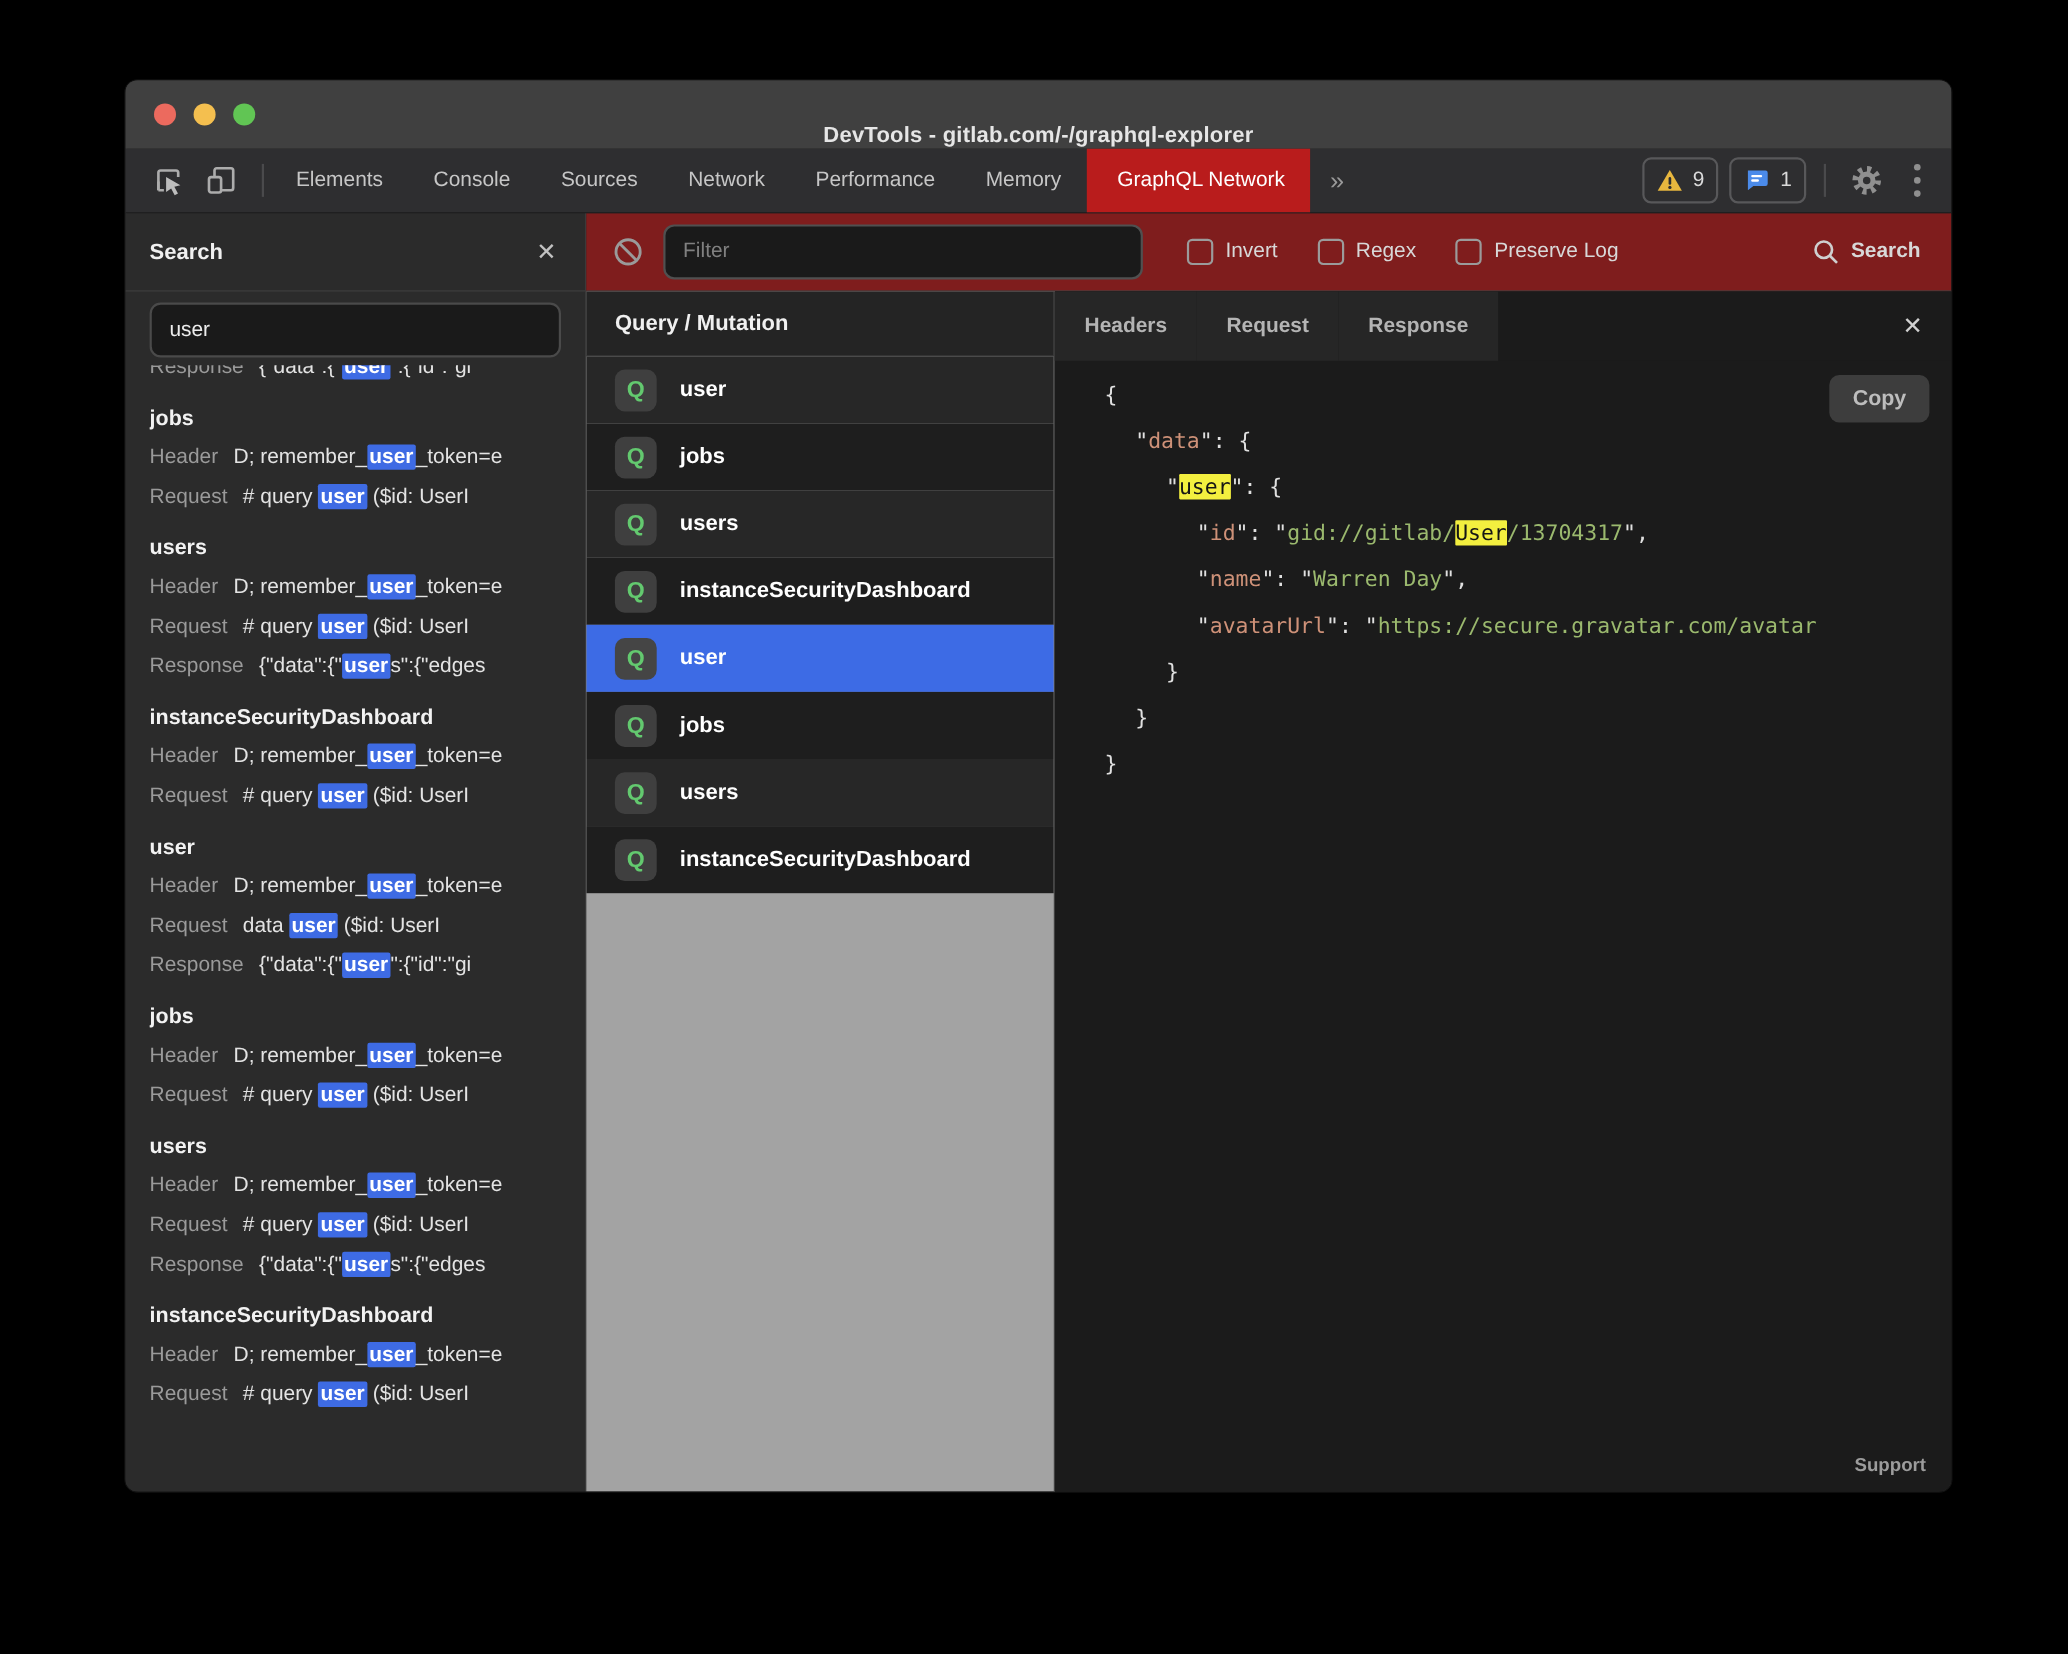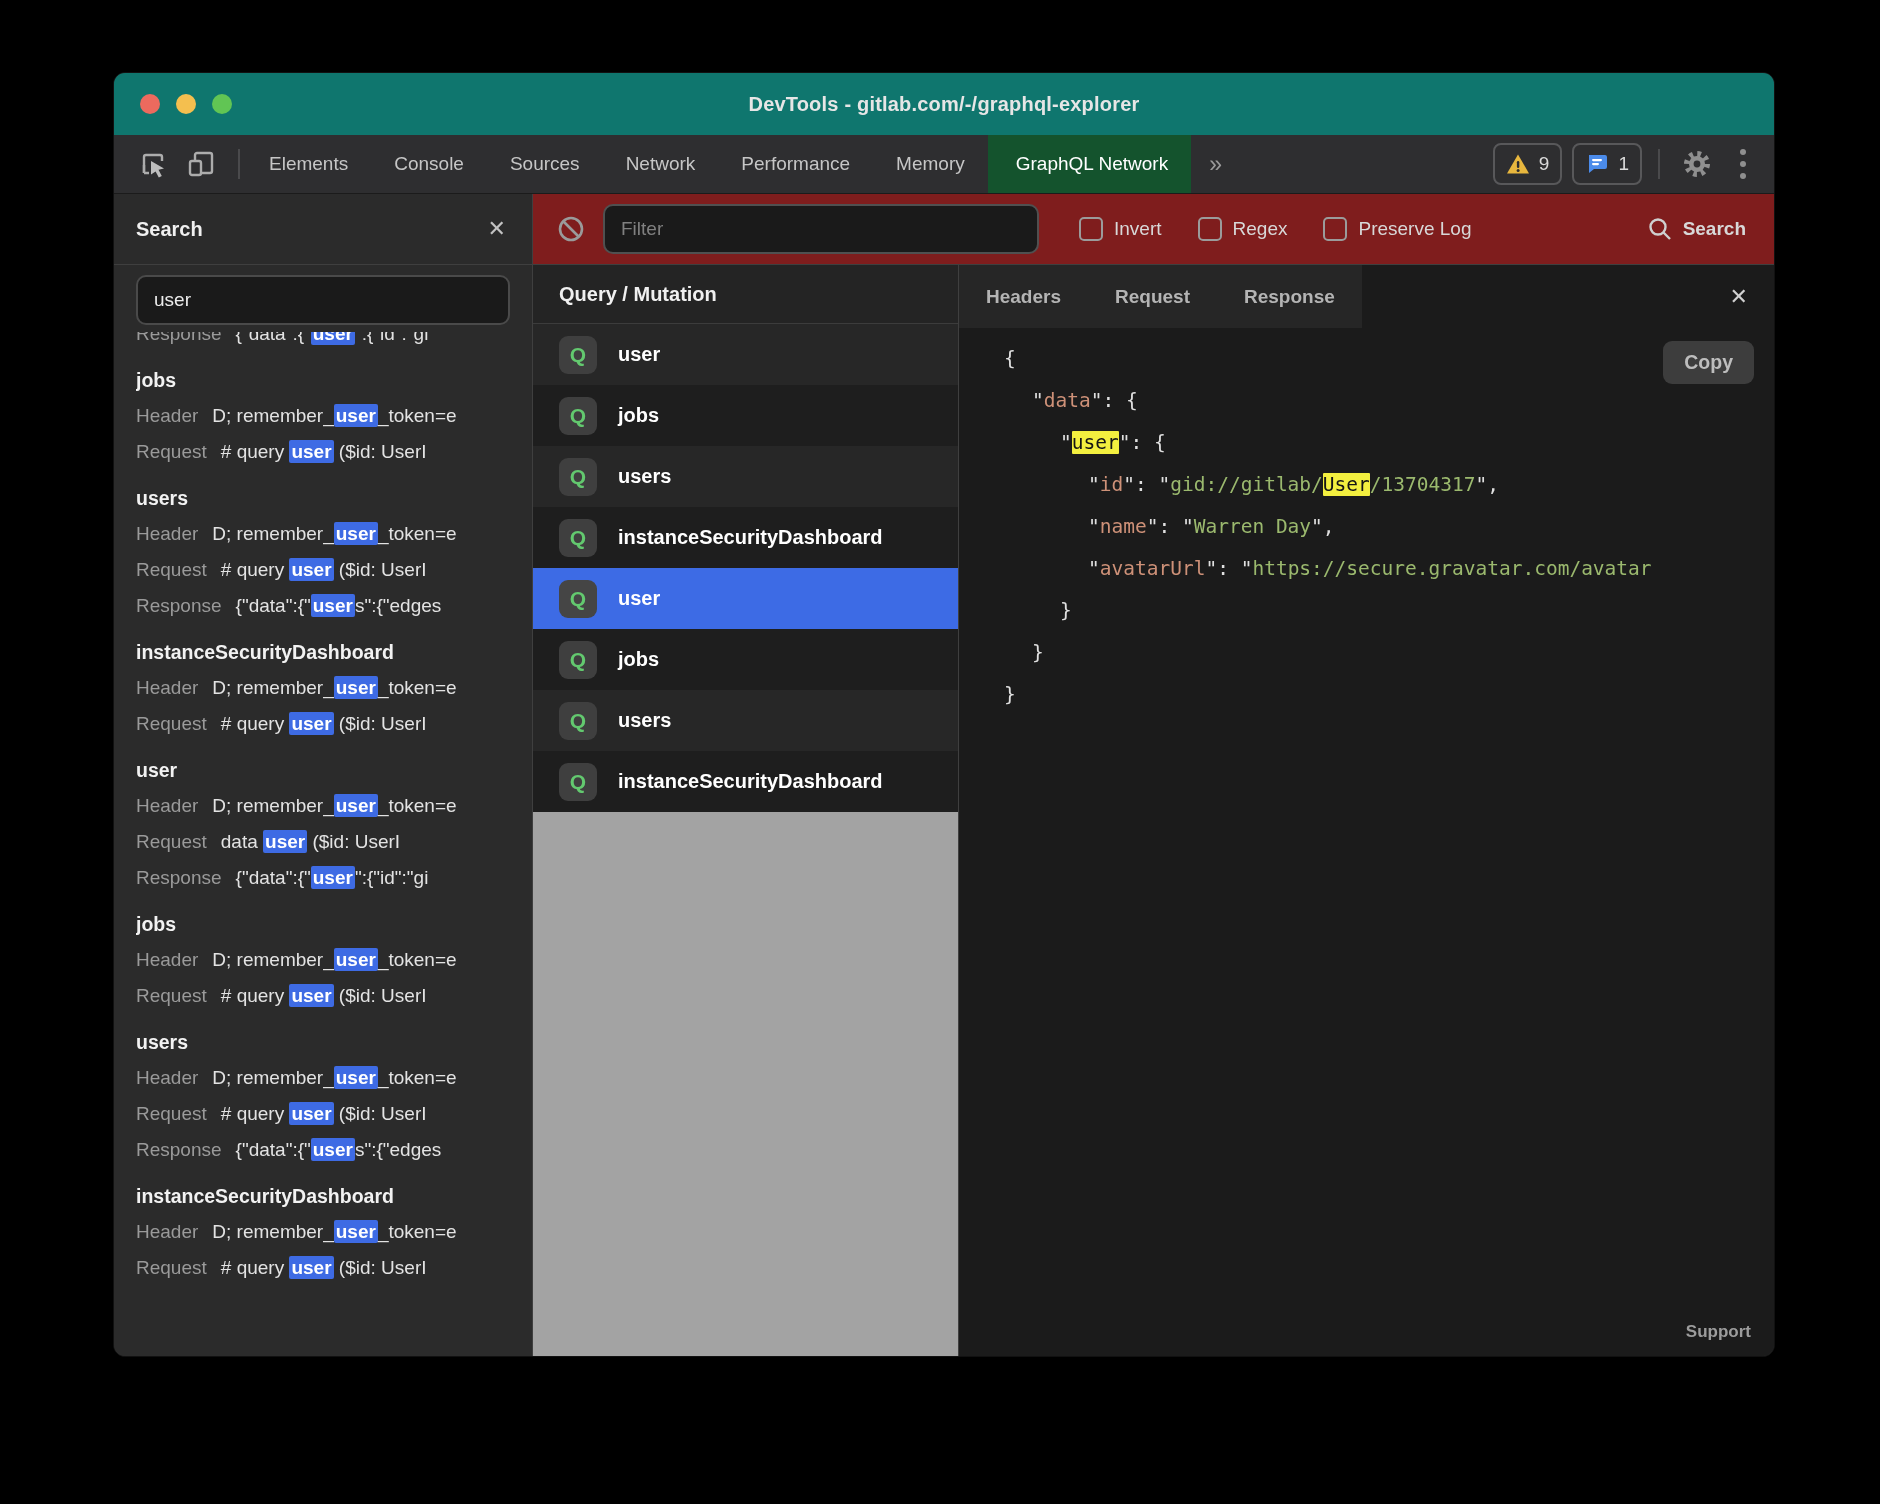--- a/index.html
+++ b/index.html
@@ -6,36 +6,36 @@
   body{width:1880px;height:1504px;background:#000;overflow:hidden;
        font-family:"Liberation Sans", sans-serif;-webkit-font-smoothing:antialiased;}
   .screen{position:relative;width:1880px;height:1504px;background:#000;}
 
   
   .window{position:absolute;left:113px;top:72px;width:1660px;height:1283px;
           background:#1e1e1e;border:1px solid #111;border-radius:12px;overflow:hidden;
           box-shadow:0 0 0 1px #3a3a3a inset;display:flex;flex-direction:column;}
 
   
-  .titlebar{height:62px;background:#0f766e;position:relative;display:flex;
-            align-items:center;justify-content:center;flex:0 0 auto;}
+  .titlebar{height:62px;background:#404040;position:relative;display:flex;
+            align-items:flex-end;justify-content:center;flex:0 0 auto;}
   .traffic{position:absolute;left:26px;top:0;height:100%;display:flex;align-items:center;gap:16px;}
   .light{width:20px;height:20px;border-radius:50%;}
   .light.red{background:#ec6a5e;} .light.yellow{background:#f4bf4f;} .light.green{background:#61c554;}
   .win-title{color:#e6e6e6;font-size:20px;font-weight:bold;letter-spacing:.2px;}
 
   
   .tabbar{height:58px;background:#2e2e30;border-bottom:1px solid #1b1b1b;display:flex;
           align-items:stretch;flex:0 0 auto;}
   .tb-icons{display:flex;align-items:center;gap:6px;padding:0 10px 0 18px;}
   .tb-iconbtn{width:42px;height:42px;display:flex;align-items:center;justify-content:center;border-radius:6px;}
   .tb-sep{width:2px;height:30px;background:#4a4a4c;align-self:center;margin:0 6px;}
   .tabs{display:flex;align-items:stretch;}
   .tab{display:flex;align-items:center;padding:0 23px;color:#c6c6c6;font-size:19px;cursor:default;}
-  .tab.active{background:#14532d;color:#fff;padding-left:28px;}
+  .tab.active{background:#b91c1c;color:#fff;padding-left:28px;}
   .tab-overflow{display:flex;align-items:center;color:#9a9a9a;font-size:23px;padding:0 18px;}
   .tb-right{margin-left:auto;display:flex;align-items:center;padding-right:16px;gap:10px;}
   .pill{display:flex;align-items:center;gap:9px;border:2px solid #58585a;border-radius:8px;
         height:38px;padding:0 11px;color:#dadada;font-size:19px;}
   .dots{display:flex;flex-direction:column;gap:6px;align-items:center;width:30px;}
   .dots i{width:6px;height:6px;border-radius:50%;background:#8f8f8f;}
 
   
   .main{flex:1;display:flex;min-height:0;}
   .left-panel{width:418px;flex:0 0 auto;background:#2b2b2b;border-right:1px solid #3f3f3f;

